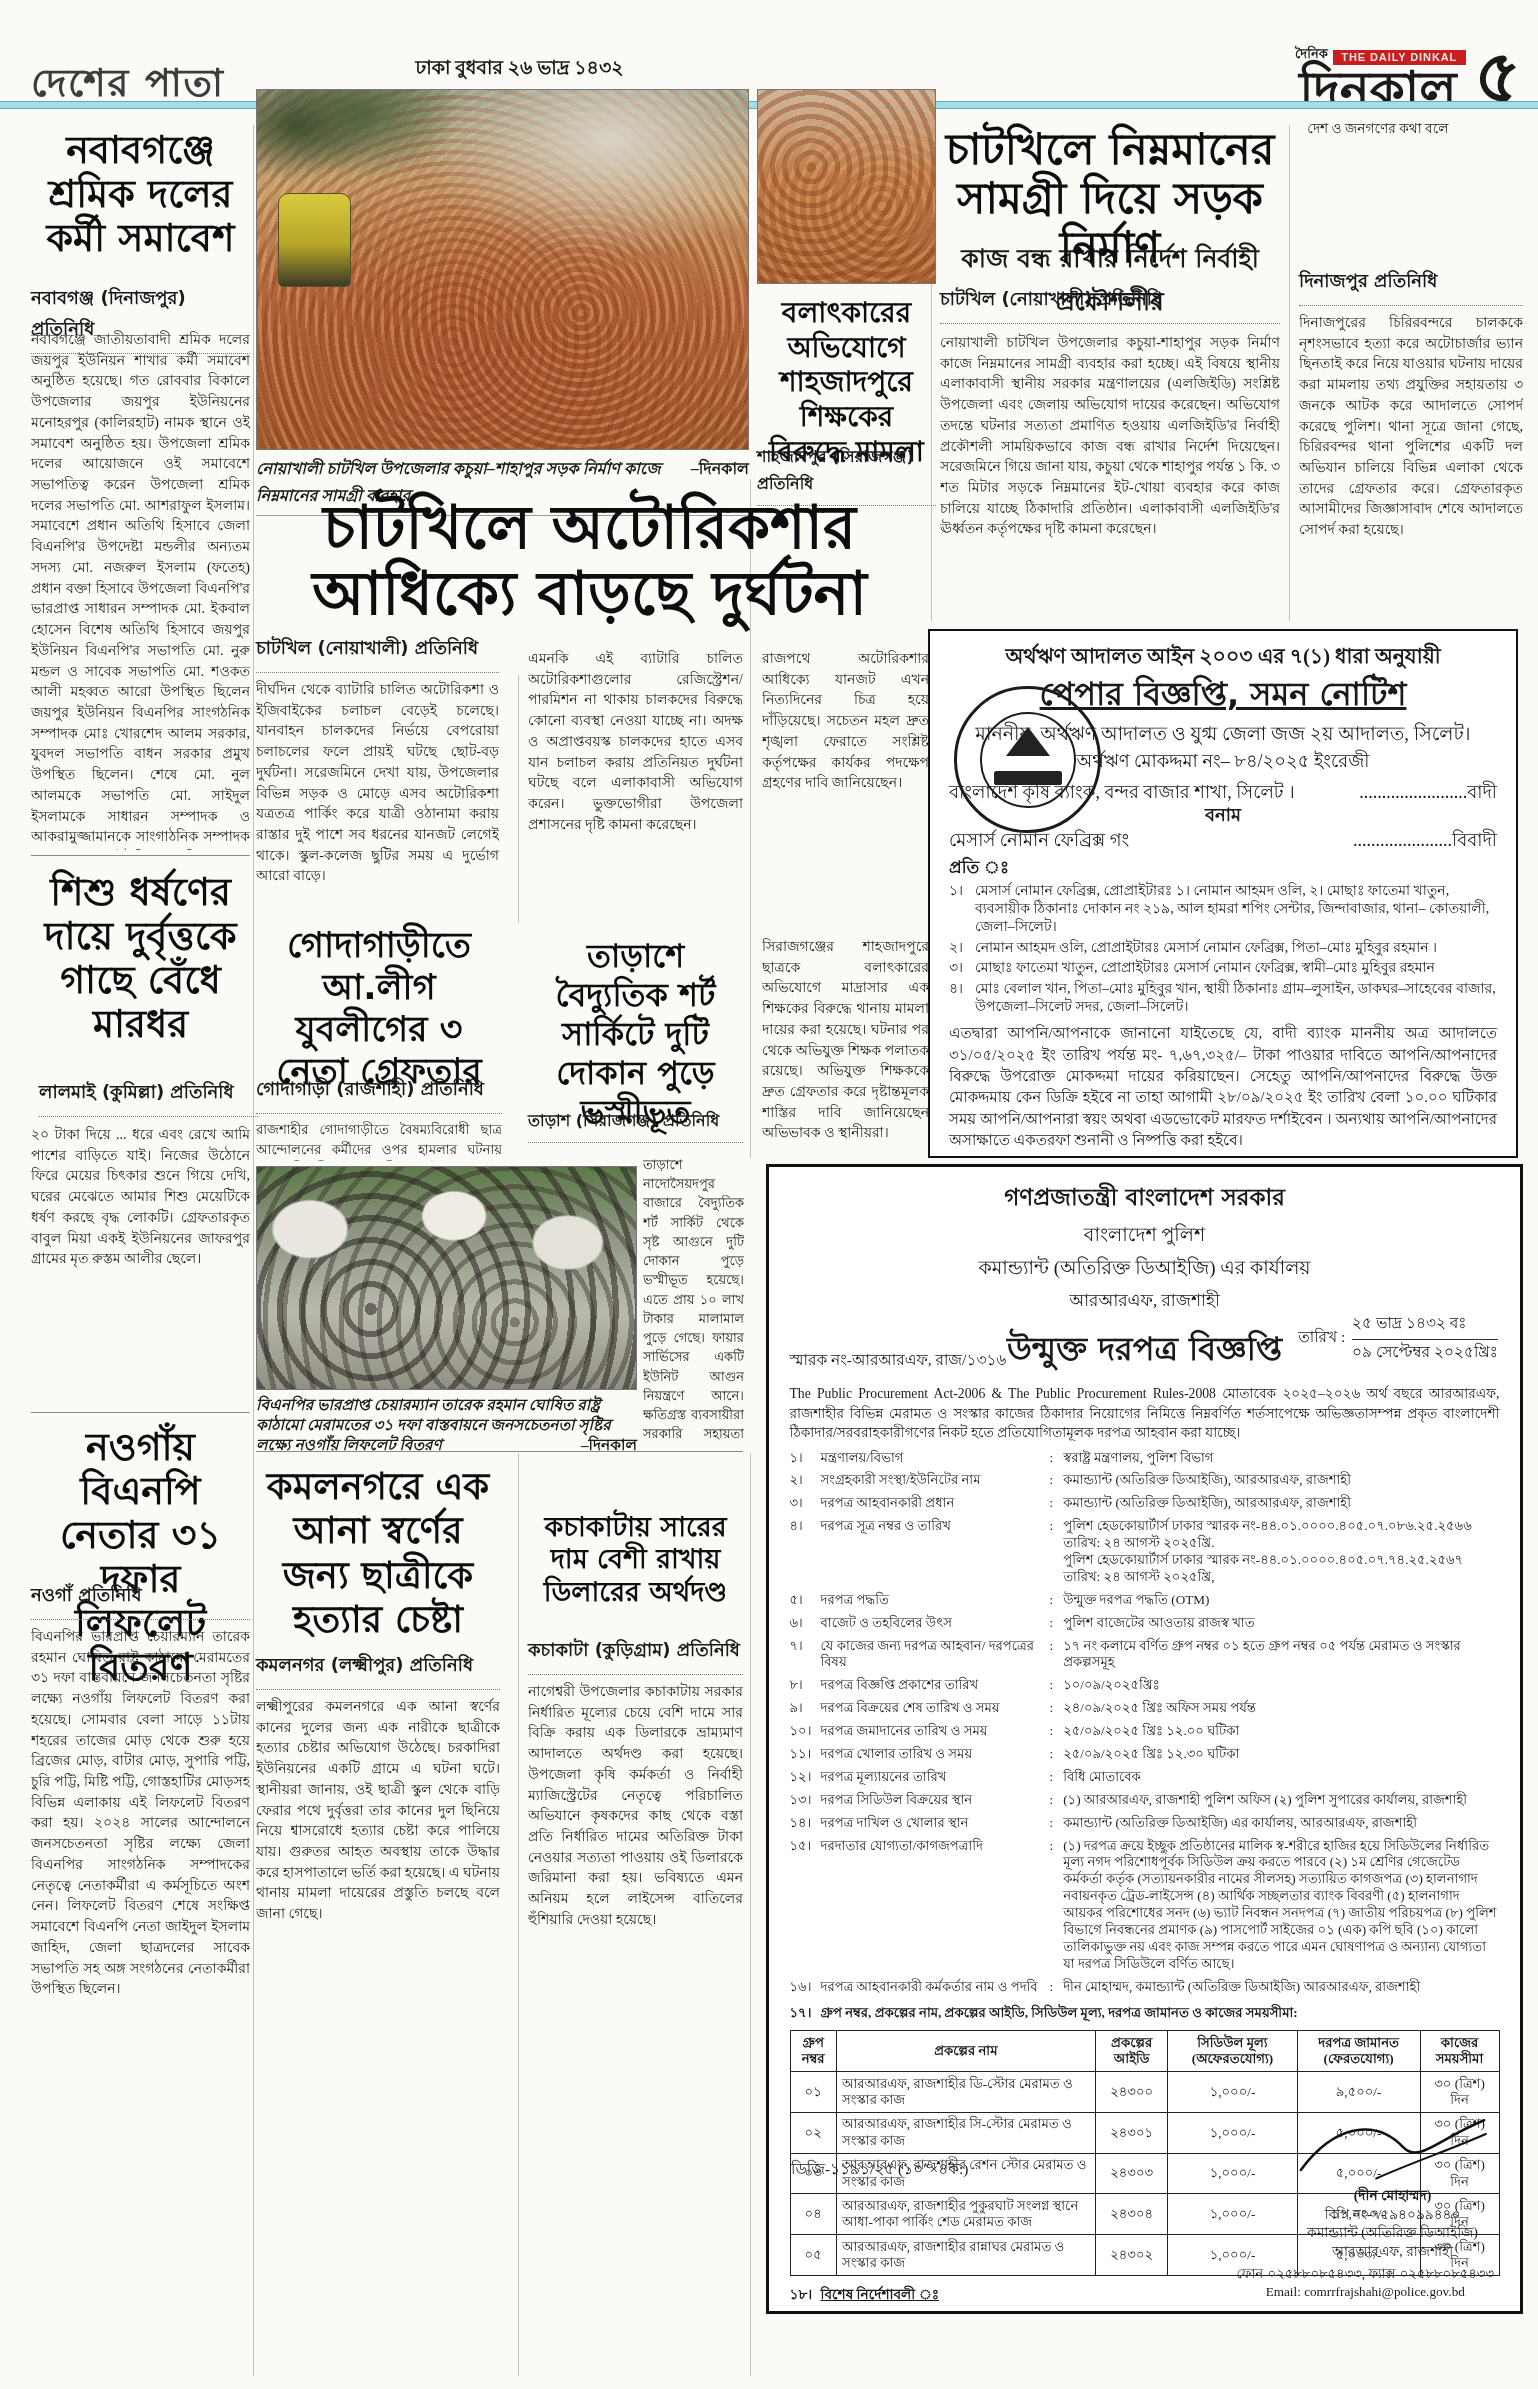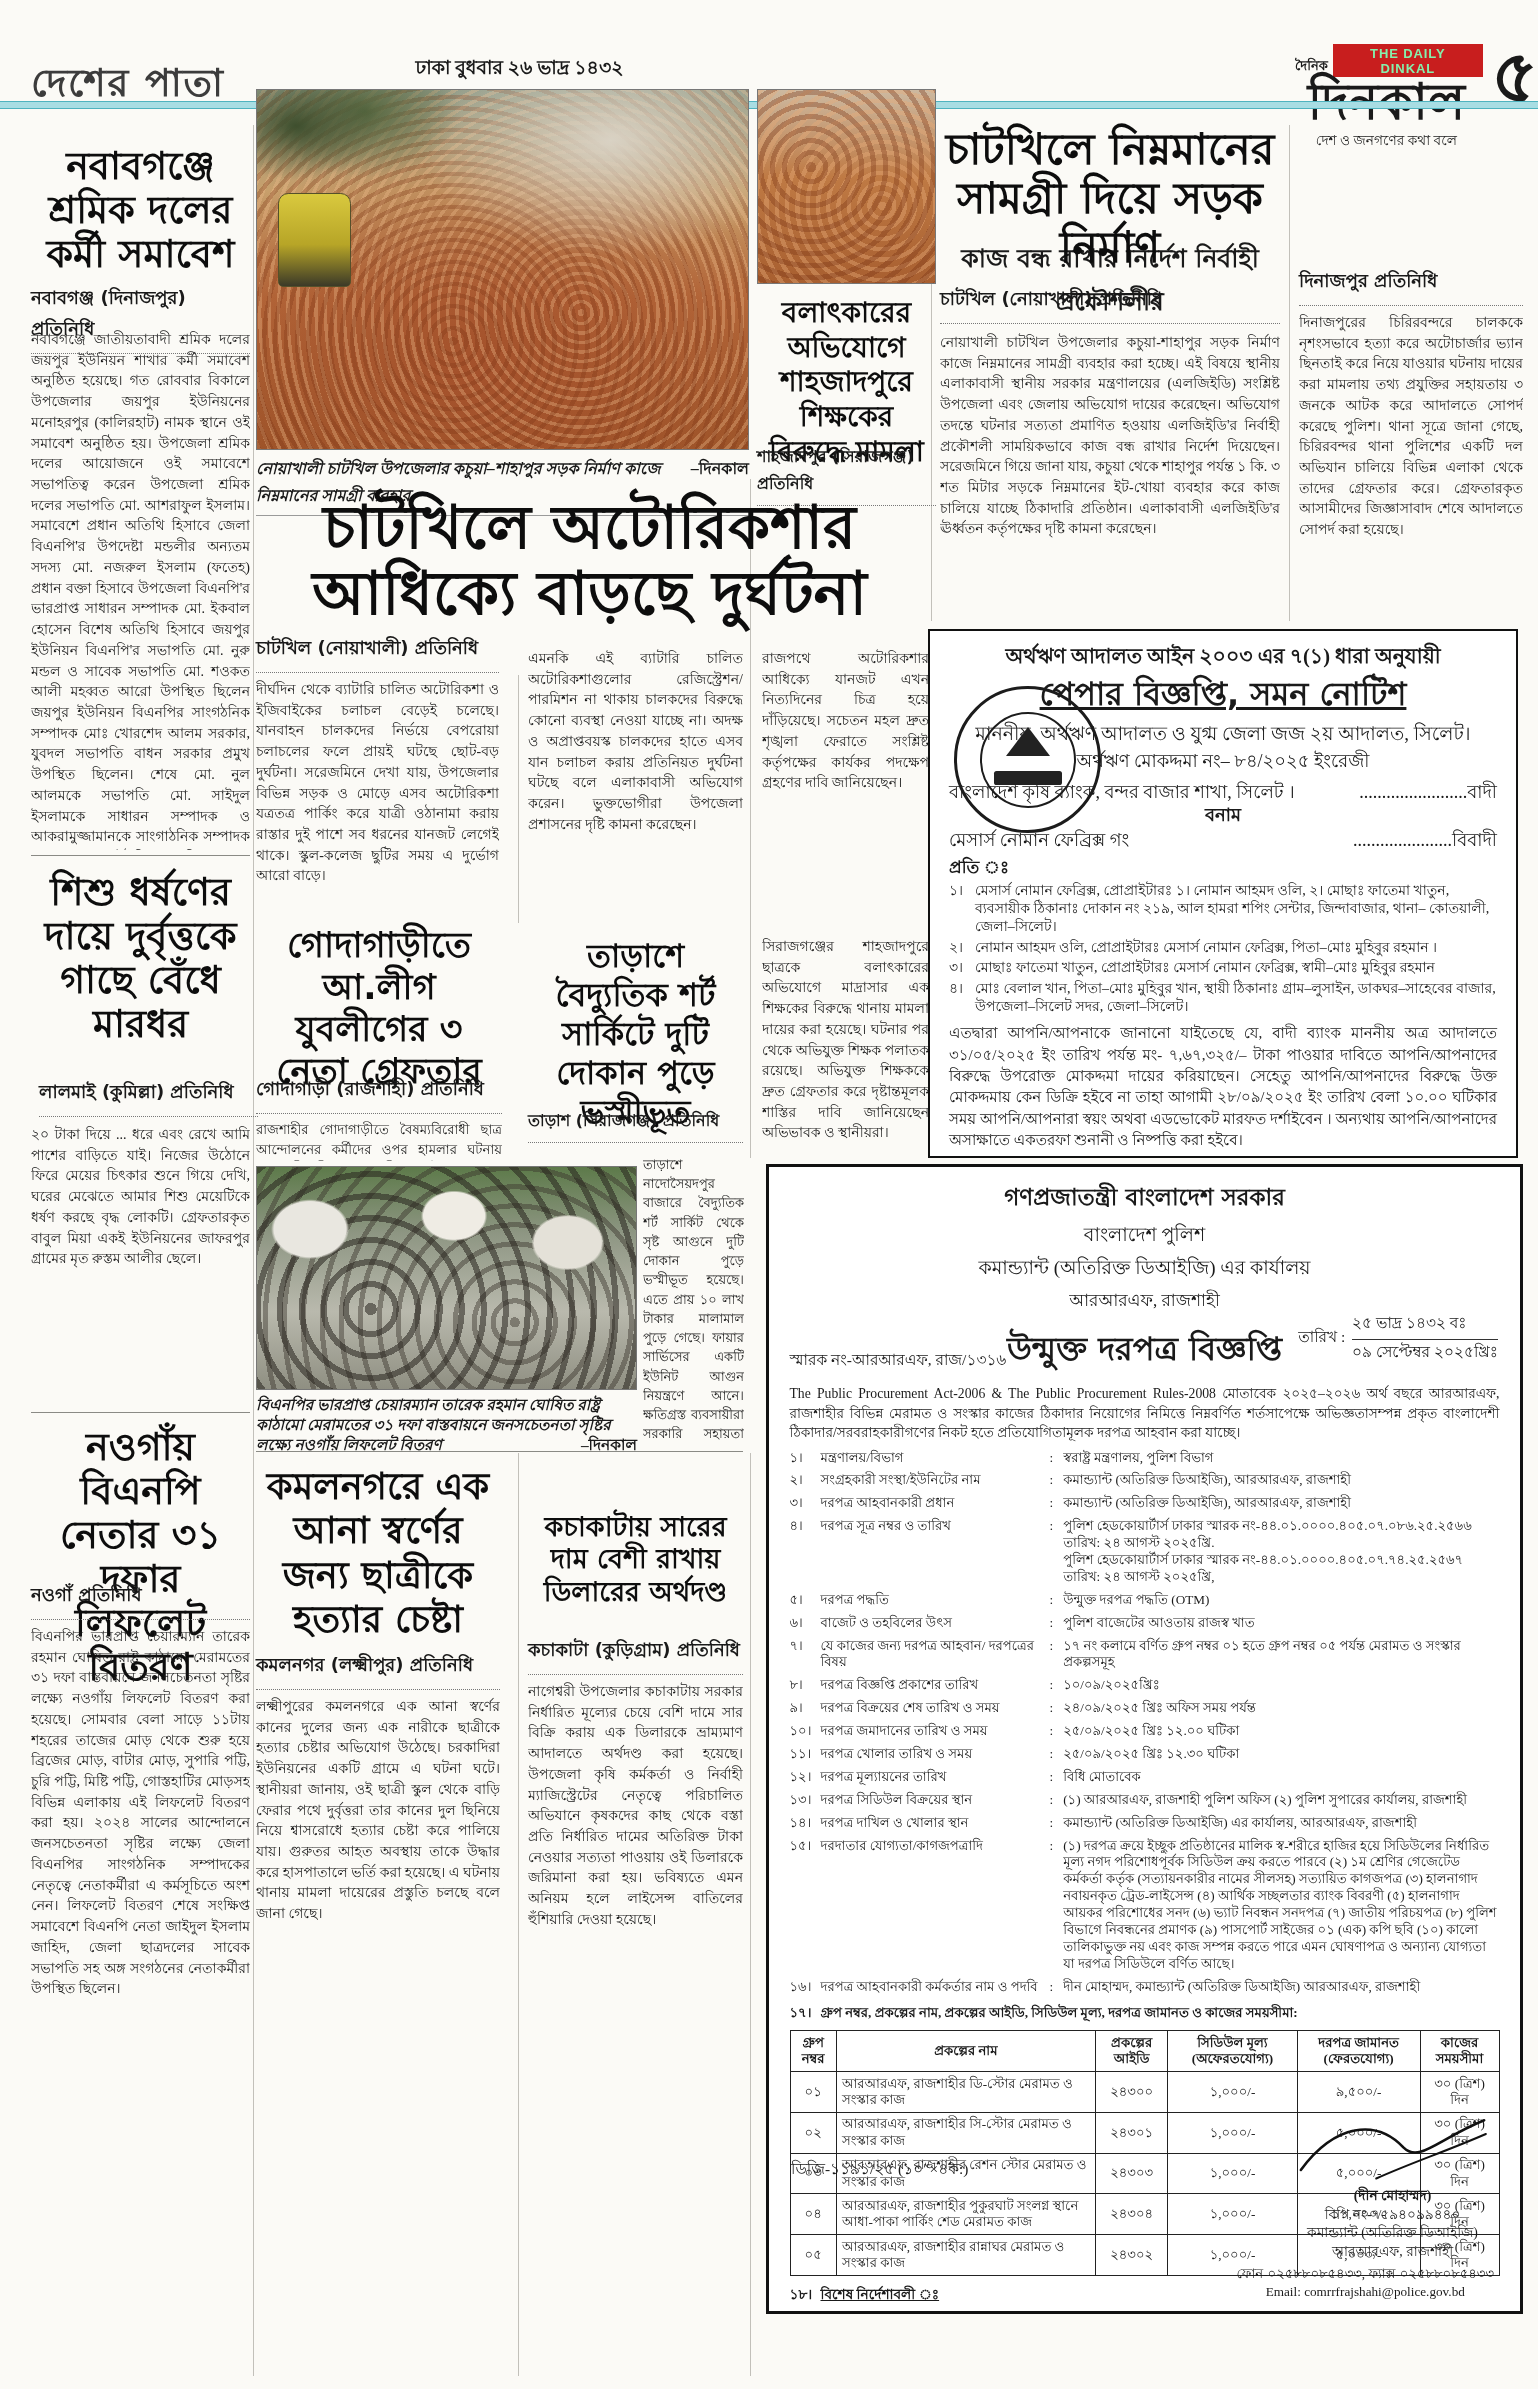--- a/index.html
+++ b/index.html
@@ -9,21 +9,21 @@
   .abs { position:absolute; }
 
   
   .hdr-left { font-family:"DejaVu Sans",sans-serif; font-size:38px; font-weight:700; color:#3c3c3c; letter-spacing:1.7px; }
   .date-block { text-align:center; width:239px; }
   .date-bn { font-size:19px; font-weight:700; border-bottom:1.7px solid #444; padding-bottom:4.3px; }
   .date-en { font-size:22px; border-bottom:1.7px solid #444; padding:4.3px 0 3.4px; }
   .logo-wrap { display:flex; align-items:flex-start; gap:8.5px; }
   .logo-col { text-align:center; }
   .logo-daily { font-size:13px; font-weight:700; text-align:left; padding-left:5.1px; }
-  .logo-strip { background:#c81e1e; color:#86efac; font-family:"Liberation Sans",sans-serif; font-size:13px; font-weight:700; padding:1.7px 8.5px; letter-spacing:0.9px; display:inline-block; }
+  .logo-strip { background:#c81e1e; color:#e5e5e5; font-family:"Liberation Sans",sans-serif; font-size:11px; font-weight:700; padding:1.7px 8.5px; letter-spacing:0.9px; display:inline-block; }
   .logo-main { font-size:50px; font-weight:800; line-height:1.0; font-family:"DejaVu Sans",sans-serif; }
   .logo-tag { font-size:13.7px; margin-top:1.7px; }
   .page-num { font-size:72px; font-weight:800; line-height:0.9; font-family:"DejaVu Sans",sans-serif; }
   .teal-band { left:0; top:101px; width:1538px; height:7.7px; background:#a8dde3; border-top:0.9px solid #4fb3bf; border-bottom:0.9px solid #4fb3bf; }
 
   
   .headline { font-family:"DejaVu Sans",sans-serif; font-weight:700; text-align:center; color:#0d0d0d; }
   .byline { font-family:"DejaVu Sans",sans-serif; font-weight:700; font-size:18px; border-bottom:0.9px dotted #777; padding-bottom:6.8px; }
   .body-text { font-size:14px; line-height:1.48; text-align:justify; overflow:hidden; }
   .subhead { font-family:"DejaVu Sans",sans-serif; font-weight:700; text-align:center; }
@@ -127,21 +127,21 @@
   <div class="abs teal-band"></div>
 
   <div class="abs vrule" style="left:253px; top:125px; height:2251px;"></div>
   <div class="abs vrule" style="left:518px; top:675px; height:248px;"></div>
   <div class="abs vrule" style="left:518px; top:1453px; height:923px;"></div>
   <div class="abs vrule" style="left:750px; top:479px; height:679px;"></div>
   <div class="abs vrule" style="left:750px; top:1453px; height:923px;"></div>
   <div class="abs vrule" style="left:931px; top:125px; height:496px;"></div>
   <div class="abs vrule" style="left:1289px; top:125px; height:496px;"></div>
 
-  <div class="abs headline" style="left:31px; top:128px; width:219px; font-size:38px; line-height:1.16;margin-top:16px;">নবাবগঞ্জে শ্রমিক দলের কর্মী সমাবেশ</div>
+  <div class="abs headline" style="left:31px; top:128px; width:219px; font-size:38px; line-height:1.16;">নবাবগঞ্জে শ্রমিক দলের কর্মী সমাবেশ</div>
   <div class="abs byline" style="left:31px; top:284px; width:219px;">নবাবগঞ্জ (দিনাজপুর) প্রতিনিধি</div>
   <div class="abs body-text" style="left:31px; top:330px; width:219px; height:520px;">নবাবগঞ্জে জাতীয়তাবাদী শ্রমিক দলের জয়পুর ইউনিয়ন শাখার কর্মী সমাবেশ অনুষ্ঠিত হয়েছে। গত রোববার বিকালে উপজেলার জয়পুর ইউনিয়নের মনোহরপুর (কালিরহাট) নামক স্থানে ওই সমাবেশ অনুষ্ঠিত হয়। উপজেলা শ্রমিক দলের আয়োজনে ওই সমাবেশে সভাপতিত্ব করেন উপজেলা শ্রমিক দলের সভাপতি মো. আশরাফুল ইসলাম। সমাবেশে প্রধান অতিথি হিসাবে জেলা বিএনপি'র উপদেষ্টা মন্ডলীর অন্যতম সদস্য মো. নজরুল ইসলাম (ফতেহ) প্রধান বক্তা হিসাবে উপজেলা বিএনপি'র ভারপ্রাপ্ত সাধারন সম্পাদক মো. ইকবাল হোসেন বিশেষ অতিথি হিসাবে জয়পুর ইউনিয়ন বিএনপি'র সভাপতি মো. নুরু মন্ডল ও সাবেক সভাপতি মো. শওকত আলী মহব্বত আরো উপস্থিত ছিলেন জয়পুর ইউনিয়ন বিএনপির সাংগঠনিক সম্পাদক মোঃ খোরশেদ আলম সরকার, যুবদল সভাপতি বাধন সরকার প্রমুখ উপস্থিত ছিলেন। শেষে মো. নুল আলমকে সভাপতি মো. সাইদুল ইসলামকে সাধারন সম্পাদক ও আকরামুজ্জামানকে সাংগাঠনিক সম্পাদক করে জয়পুর ইউনিয়ন শ্রমিক দলের একটি কমিটি করা হয়। সভা সঞ্চলনায় ছিলেন নুরুল ইসলাম সাংগঠনিক সম্পাদক নবাবগঞ্জ থানা শ্রমিক দল।</div>
   <div class="abs hrule" style="left:31px; top:855px; width:219px;"></div>
 
   <div class="abs headline" style="left:31px; top:870px; width:219px; font-size:38px; line-height:1.16;">শিশু ধর্ষণের দায়ে দুর্বৃত্তকে গাছে বেঁধে মারধর</div>
   <div class="abs byline" style="left:39px; top:1078px; width:219px;">লালমাই (কুমিল্লা) প্রতিনিধি</div>
   <div class="abs body-text" style="left:31px; top:1125px; width:219px; height:282px;">২০ টাকা দিয়ে ... ধরে এবং রেখে আমি পাশের বাড়িতে যাই। নিজের উঠোনে ফিরে মেয়ের চিৎকার শুনে গিয়ে দেখি, ঘরের মেঝেতে আমার শিশু মেয়েটিকে ধর্ষণ করছে বৃদ্ধ লোকটি। গ্রেফতারকৃত বাবুল মিয়া একই ইউনিয়নের জাফরপুর গ্রামের মৃত রুস্তম আলীর ছেলে।</div>
   <div class="abs hrule" style="left:31px; top:1412px; width:219px;"></div>
 
   <div class="abs headline" style="left:31px; top:1425px; width:219px; font-size:38px; line-height:1.16;">নওগাঁয় বিএনপি নেতার ৩১ দফার লিফলেট বিতরণ</div>

